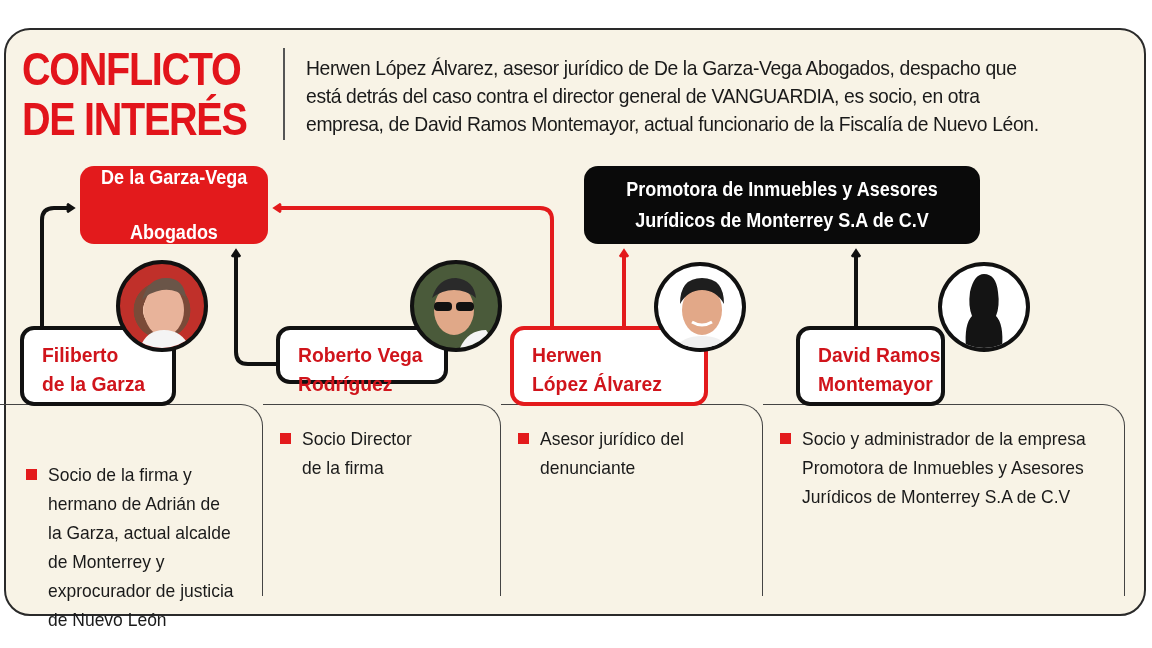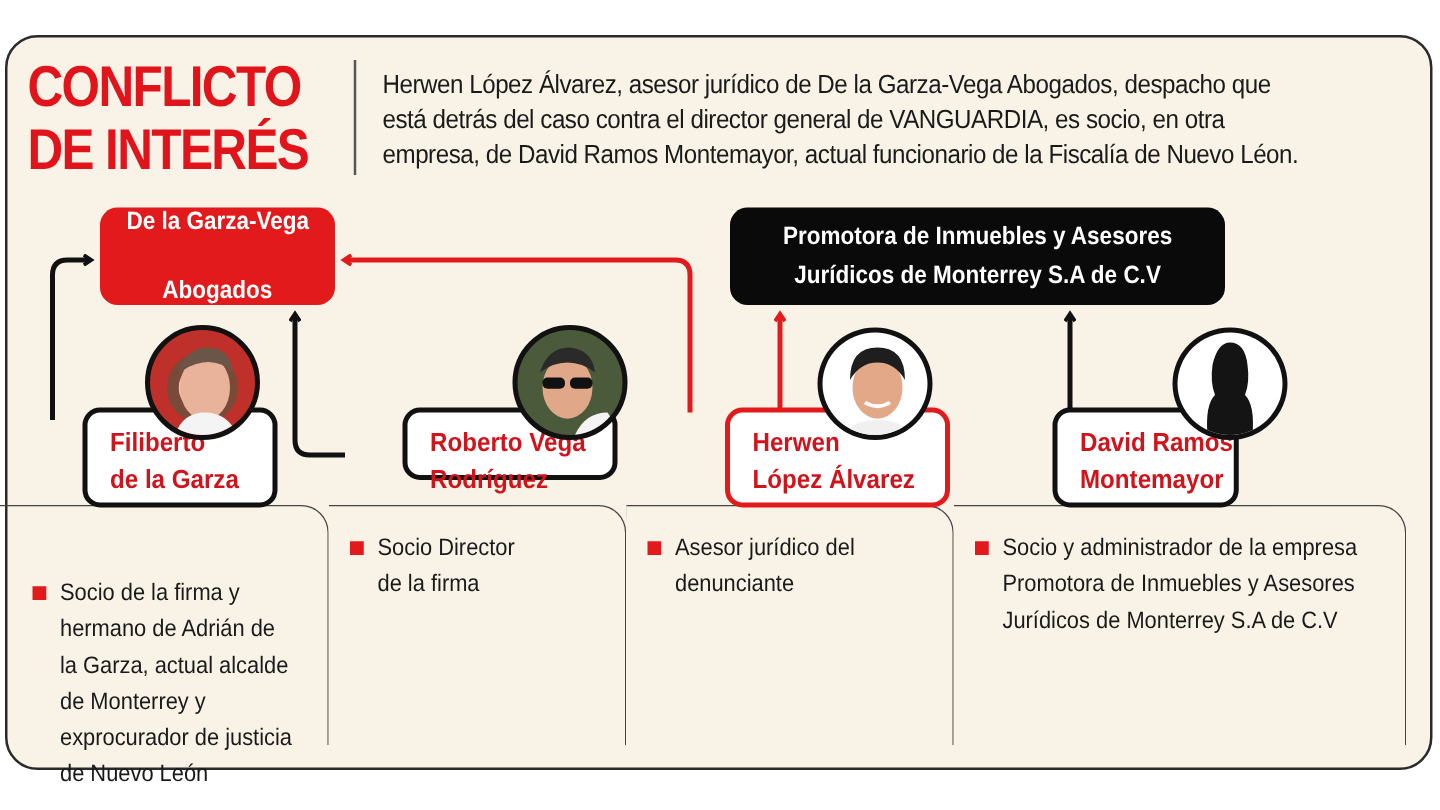--- a/index.html
+++ b/index.html
@@ -9,21 +9,21 @@
   .title div{display:block;}
   .vsep{position:absolute;left:283px;top:48px;width:2px;height:92px;background:#555;}
   .intro{position:absolute;left:306px;top:54px;width:800px;font-size:21px;line-height:28px;color:#1a1a1a;letter-spacing:-0.4px;transform:scaleX(0.92);transform-origin:left top;white-space:nowrap;}
   .intro div{display:block;}
   .org{position:absolute;border-radius:14px;color:#fff;font-weight:bold;text-align:center;font-size:20px;line-height:31px;display:flex;flex-direction:column;justify-content:center;align-items:center;}
   .org span{display:block;transform:scaleX(0.9);white-space:nowrap;}
   .org-red{left:80px;top:166px;width:188px;height:78px;background:#e31a1c;gap:24px;}
   .org-black{left:584px;top:166px;width:396px;height:78px;background:#0a0a0a;}
   svg.lines{position:absolute;left:0;top:0;}
   .avatar{position:absolute;border-radius:50%;border:4px solid #111;box-sizing:border-box;overflow:hidden;}
-  .namebox{position:absolute;background:#fff;border:4px solid #111;border-radius:14px;box-sizing:border-box;color:#d0141b;font-weight:bold;font-size:21px;line-height:29px;padding:10px 0 0 18px;margin-left:46px;}
+  .namebox{position:absolute;background:#fff;border:4px solid #111;border-radius:14px;box-sizing:border-box;color:#d0141b;font-weight:bold;font-size:21px;line-height:29px;padding:10px 0 0 18px;}
   .namebox span{display:block;transform:scaleX(0.92);transform-origin:left top;white-space:nowrap;}
   .namebox.red{border-color:#e31a1c;}
   .col{position:absolute;top:404px;height:192px;border-top:1.5px solid #444;border-right:1.5px solid #444;border-top-right-radius:22px;box-sizing:border-box;}
   .bullets{position:absolute;font-size:19px;line-height:29px;color:#1a1a1a;}
   .bullet{position:relative;padding-left:22px;}
   .bullet::before{content:"";position:absolute;left:0;top:9px;width:11px;height:11px;background:#e31a1c;}
   .bullet span{display:block;transform:scaleX(0.92);transform-origin:left top;white-space:pre-line;}
 </style>
 </head>
 <body>
@@ -111,21 +111,21 @@
       <path d="M46,84 Q54,66 72,66 L84,84Z" fill="#f4f4f4"></path>
     </svg>
 </div>
 <div class="bullets" style="left:280px;top:424px;width:200px;">
   <div class="bullet">
       <span>Socio Director
 de la firma</span>
     </div>
 </div>
 
-<div class="namebox red" style="left:534px;top:326px;width:180px;height:80px;">
+<div class="namebox red" style="left:510px;top:326px;width:198px;height:80px;">
   <span>Herwen</span>
   <span>López Álvarez</span>
 </div>
 <div class="avatar" style="left:654px;top:262px;width:92px;height:90px;background:#fff;">
   <svg width="84" height="82">
       <ellipse cx="44" cy="44" rx="20" ry="25" fill="#e2a888"></ellipse>
       <path d="M22,38 Q22,12 44,12 Q66,12 66,38 Q58,24 44,24 Q30,24 22,38Z" fill="#1e1e1e"></path>
       <path d="M34,56 Q44,62 54,56" stroke="#fff" stroke-width="3" fill="none"></path>
       <path d="M18,82 Q24,70 44,70 Q64,70 70,82Z" fill="#f0f0f0"></path>
     </svg>

